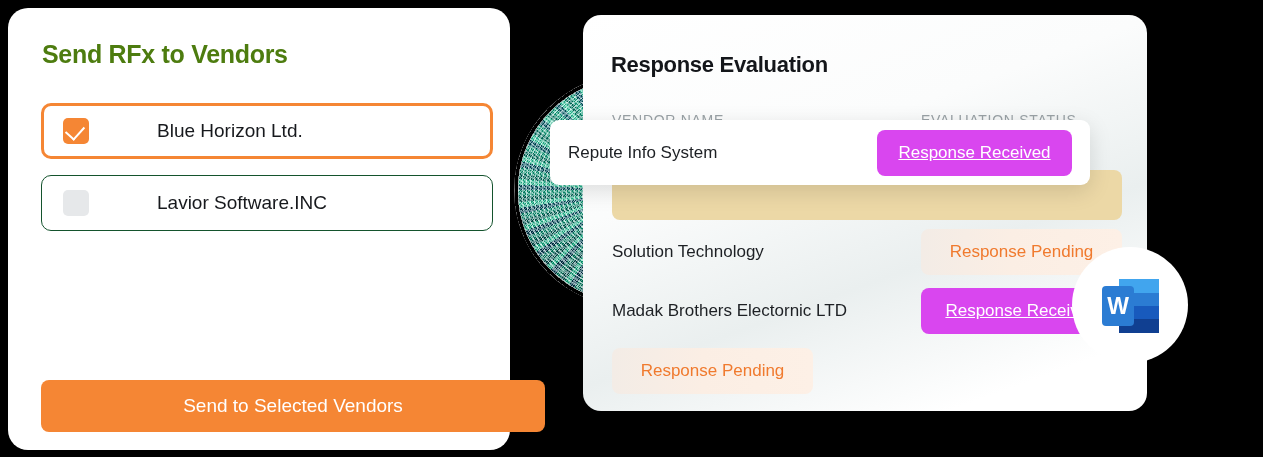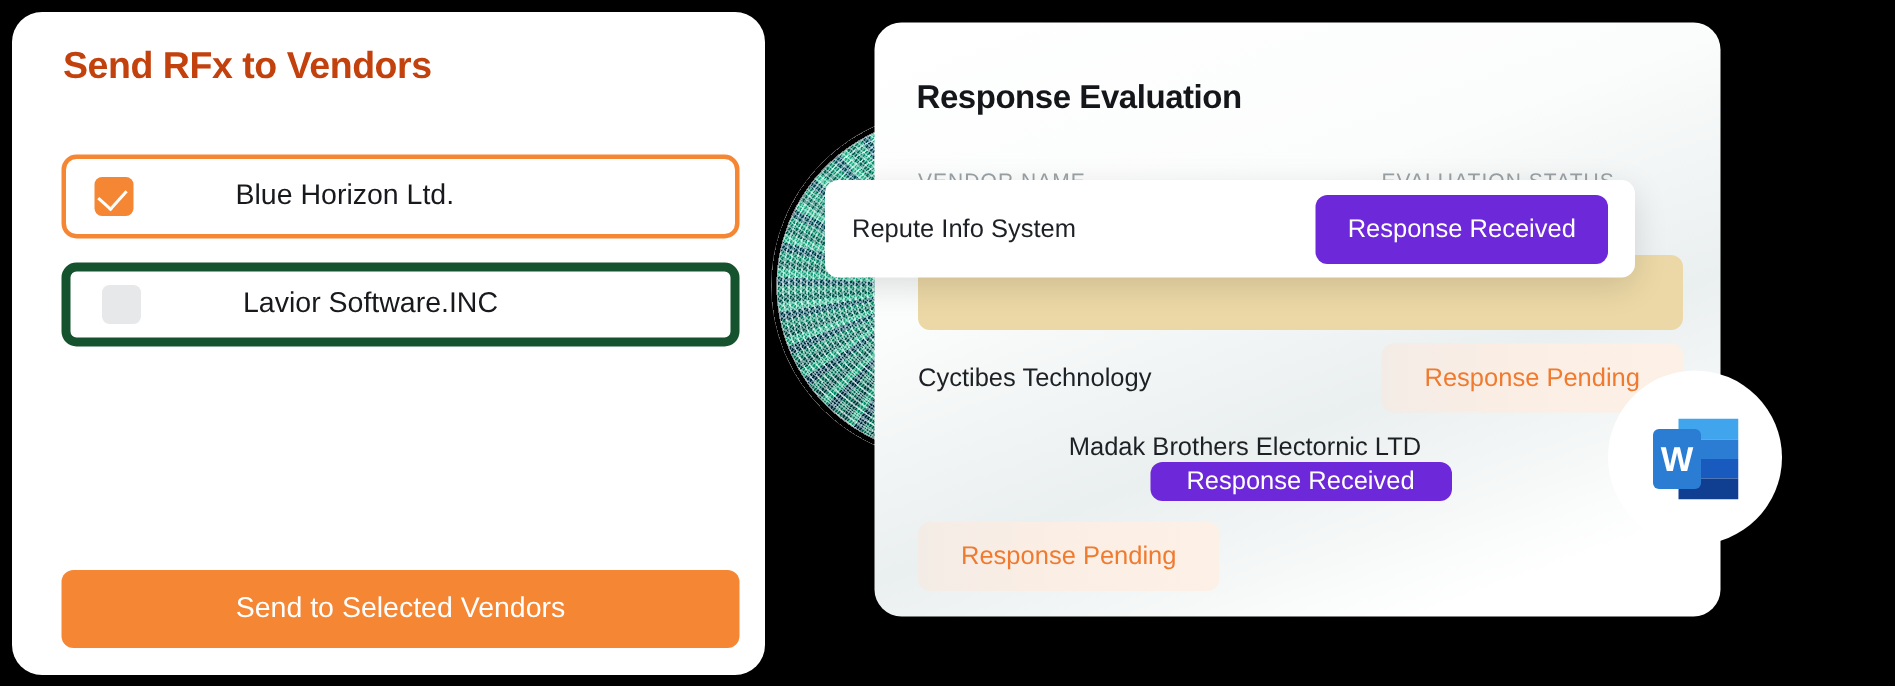--- a/index.html
+++ b/index.html
@@ -73,24 +73,24 @@
     height: 396px;
     border-radius: 18px;
     background: linear-gradient(160deg, #ffffff 0%, #fbfcfc 35%, #eaefef 62%, #ffffff 88%);
     overflow: hidden;
   }
 
   
   .panel-title {
     position: absolute;
     left: 34px;
-    top: 22px;
+    top: 32px;
     font-size: 25px;
     font-weight: 700;
-    color: #c2410c;
+    color: #4d7c0f;
     letter-spacing: -.3px;
   }
 
   .vendor-list {
     position: absolute;
     left: 33px;
     top: 95px;
     width: 452px;
   }
   .vendor-row {
@@ -102,21 +102,21 @@
     align-items: center;
     box-sizing: border-box;
     background: #ffffff;
     gap: 40px;
   }
   .vendor-row.selected {
     border: 3px solid #f58634;
     box-shadow: 0 0 0 0 rgba(0,0,0,0);
   }
   .vendor-row.unselected {
-    border: 6px solid #14532d;
+    border: 1px solid #14532d;
   }
   .cb {
     width: 26px;
     height: 26px;
     border-radius: 5px;
     margin-left: 21px;
     flex: 0 0 auto;
     position: relative;
   }
   .vendor-row.selected .cb {
@@ -140,21 +140,21 @@
     margin-left: 28px;
     font-size: 19px;
     color: #17191d;
   }
   .vendor-row.selected .vendor-name { margin-left: 28px; }
 
   .send-btn {
     position: absolute;
     left: 33px;
     top: 372px;
-    width: 452px;
+    width: 504px;
     height: 52px;
     border: none;
     border-radius: 8px;
     background: #f58634;
     color: #ffffff;
     font-size: 19px;
     font-family: inherit;
     cursor: pointer;
   }
 
@@ -196,41 +196,42 @@
     display: inline-flex;
     align-items: center;
     justify-content: center;
     height: 46px;
     width: 201px;
     border-radius: 8px;
     font-size: 17px;
     box-sizing: border-box;
   }
   .badge.received {
-    background: #6d28d9;
+    background: #d946ef;
     color: #ffffff;
+    text-decoration: underline;
   }
   .badge.pending {
     background: linear-gradient(90deg, #f3ece6 0%, #fbeee4 45%, #fdf0e6 100%);
     color: #f07a2e;
   }
 
   
   .tan-row {
     position: absolute;
     left: 29px;
     top: 155px;
     width: 510px;
     height: 50px;
     border-radius: 8px;
     background: #ecd8a6;
   }
 
   #row-cyctibes { top: 214px; }
-  #row-madak    { top: 273px; flex-direction: column; }
+  #row-madak    { top: 273px; }
   #row-alkicno  { top: 333px; }
 
   
   #floating-row {
     position: absolute;
     left: 550px;
     top: 120px;
     width: 540px;
     height: 65px;
     background: #ffffff;
@@ -303,21 +304,21 @@
 <div class="card" id="right-card">
 
   <div class="eval-title">Response Evaluation</div>
 
   <div class="col-head" id="col-vendor">VENDOR NAME</div>
   <div class="col-head" id="col-status">EVALUATION STATUS</div>
 
   <div class="tan-row"></div>
 
   <div class="eval-row" id="row-cyctibes">
-    <span class="rname">Cyctibes Technology</span>
+    <span class="rname">Solution Technology</span>
     <span class="badge pending">Response Pending</span>
   </div>
 
   <div class="eval-row" id="row-madak">
     <span class="rname">Madak Brothers Electornic  LTD</span>
     <span class="badge received">Response Received</span>
   </div>
 
   <div class="eval-row" id="row-alkicno">
     <span class="badge pending">Response Pending</span>

